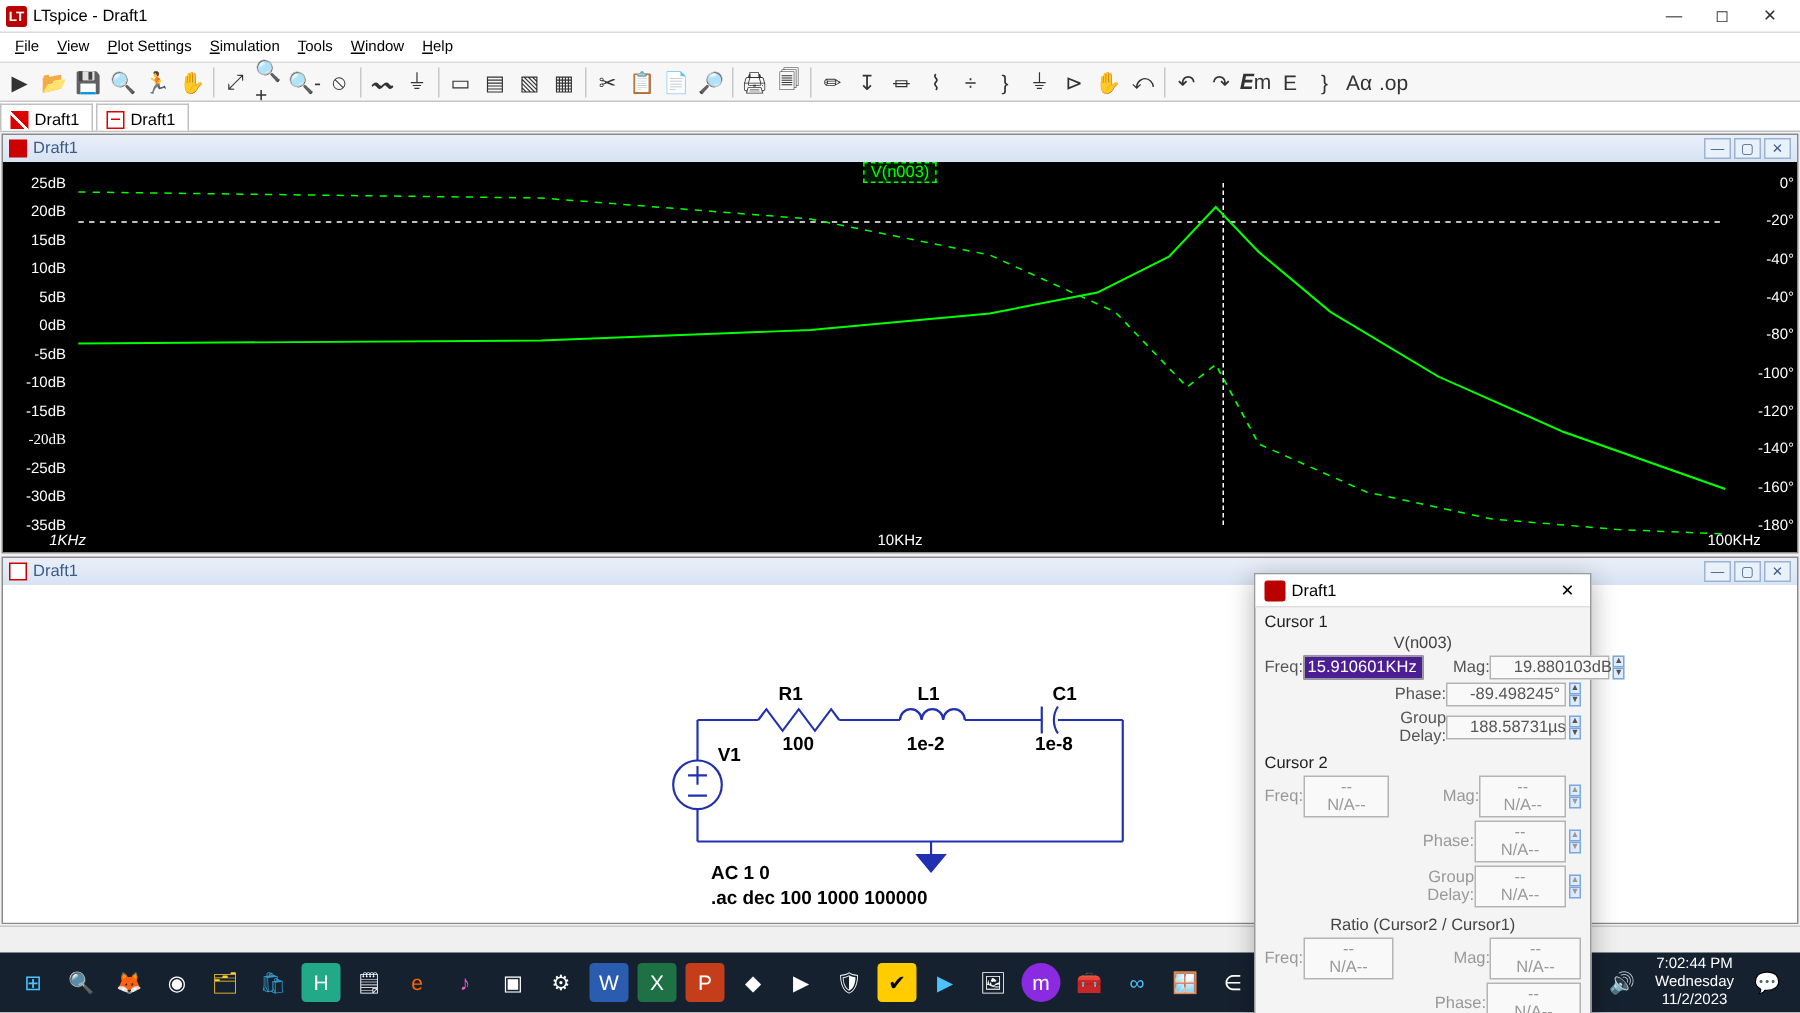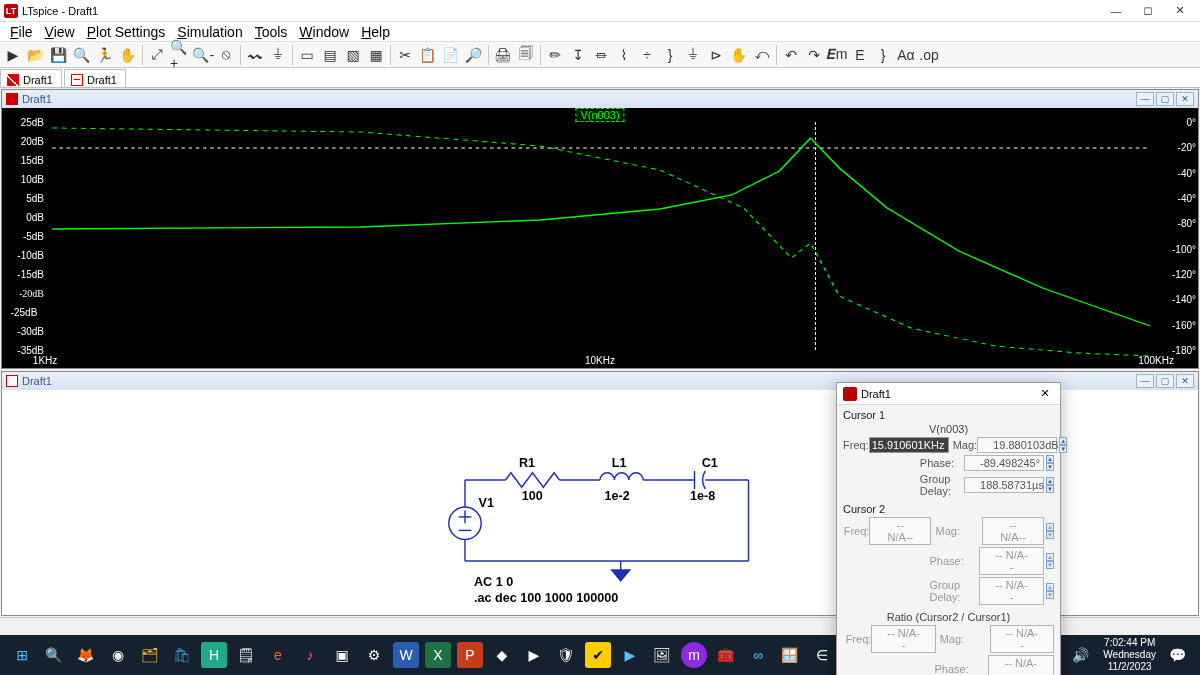--- a/index.html
+++ b/index.html
@@ -3,21 +3,21 @@
 <meta charset="utf-8">
 <style>
   * { box-sizing: border-box; margin: 0; padding: 0; font-family: "Segoe UI", Tahoma, sans-serif; user-select: none; }
   body { width: 1200px; height: 675px; background: #f0f0f0; overflow: hidden; display: flex; flex-direction: column; }
   
   .titlebar { height: 22px; background: #fff; display: flex; align-items: center; padding: 0 4px; font-size: 11px; border-bottom: 1px solid #dcdcdc; }
   .titlebar .appicon { width: 14px; height: 14px; background:#b00; border-radius:2px; margin-right:4px; display:flex;align-items:center;justify-content:center;color:#fff;font-size:9px;font-weight:bold;}
   .tb-spacer{flex:1;}
   .win-btn{width:32px;height:100%;display:flex;align-items:center;justify-content:center;font-size:11px;color:#333;cursor:pointer;}
   
-  .menubar{height:20px;background:#fff;display:flex;align-items:center;font-size:14px;color:#000;padding-left:4px;border-bottom:1px solid #dcdcdc;}
+  .menubar{height:20px;background:#fff;display:flex;align-items:center;font-size:10px;color:#000;padding-left:4px;border-bottom:1px solid #dcdcdc;}
   .menubar span{padding:0 6px;cursor:pointer;}
   .menubar span u{text-decoration:underline;}
   
   .toolbar{height:26px;background:#f7f7f7;display:flex;align-items:center;padding:0 2px;border-bottom:1px solid #c8c8c8;gap:1px;}
   .tbtn{width:22px;height:22px;border:1px solid transparent;display:flex;align-items:center;justify-content:center;font-size:14px;color:#333;cursor:pointer;}
   .tsep{width:1px;height:20px;background:#c8c8c8;margin:0 2px;}
   
   .tabrow{height:20px;background:#fff;display:flex;align-items:flex-end;border-bottom:1px solid #c0c0c0;font-size:11px;}
   .tab{height:18px;padding:2px 8px 0 6px;border:1px solid #c0c0c0;border-bottom:none;margin-right:2px;display:flex;align-items:center;gap:4px;background:#fff;cursor:pointer;}
   .tabicon{width:12px;height:12px;}
@@ -50,23 +50,23 @@
   .cursor-dlg{position:absolute;left:836px;top:382px;width:225px;background:#f4f4f4;border:1px solid #9a9a9a;box-shadow:0 4px 16px rgba(0,0,0,.3);font-size:11px;}
   .cursor-dlg .chdr{height:22px;display:flex;align-items:center;padding:0 6px;background:#fff;border-bottom:1px solid #dcdcdc;}
   .cursor-dlg .chdr .cicon{width:14px;height:14px;background:#b00;border-radius:2px;margin-right:4px;}
   .cursor-dlg .chdr .ct{flex:1;}
   .cursor-dlg .cx{width:18px;text-align:center;cursor:pointer;}
   .cursor-dlg .cbody{padding:4px 6px 8px 6px;}
   .csec{font-size:11px;color:#222;}
   .csubt{text-align:center;color:#444;margin:2px 0;}
   .crow{display:flex;align-items:center;margin:2px 0;color:#555;}
   .crow .lab{width:42px;text-align:right;}
-  .crow .mlab{width:74px;margin-left:4px;}
+  .crow .mlab{width:74px;text-align:right;margin-left:20px;}
   .crow input{width:80px;font-size:11px;padding:1px 2px;border:1px solid #9a9a9a;background:#fff;}
-  .crow input.hl{background:#404040;color:#fff;}
+  .crow input.hl{background:#4c1d95;color:#fff;}
   .crow .val{width:80px;text-align:center;border:1px solid #b4b4b4;background:#f9f9f9;padding:1px 15px;}
   .crow .stepper{width:12px;height:16px;margin-left:2px;display:flex;flex-direction:column;}
   .crow .stepper span{flex:1;border:1px solid #7aa7e0;font-size:6px;display:flex;align-items:center;justify-content:center;background:#e0ecfb;cursor:pointer;}
   .muted{color:#999;}
   
   .statusbar{height:18px;background:#f0f0f0;border-top:1px solid #c8c8c8;}
   
   .taskbar{height:40px;background:#16212f;display:flex;align-items:center;padding:0 6px;color:#fff;font-size:10px;}
   .tbicon{width:26px;height:26px;margin:0 3px;border-radius:3px;display:flex;align-items:center;justify-content:center;font-size:14px;cursor:pointer;}
   .tb-spacer2{flex:1;}
@@ -179,34 +179,34 @@
     <div class="ylabel" style="top: 9px;">25dB</div>
         <div class="ylabel" style="top: 28px;">20dB</div>
         <div class="ylabel" style="top: 47px;">15dB</div>
         <div class="ylabel" style="top: 66px;">10dB</div>
         <div class="ylabel" style="top: 85px;">5dB</div>
         <div class="ylabel" style="top: 104px;">0dB</div>
         <div class="ylabel" style="top: 123px;">-5dB</div>
         <div class="ylabel" style="top: 142px;">-10dB</div>
         <div class="ylabel" style="top: 161px;">-15dB</div>
         <div class="ylabel" style="top: 180px; font-family: Liberation Serif, serif;">-20dB</div>
-        <div class="ylabel" style="top: 199px; text-align: center;">-25dB</div>
+        <div class="ylabel" style="top: 199px;">-25dB</div>
         <div class="ylabel" style="top: 218px;">-30dB</div>
         <div class="ylabel" style="top: 237px;">-35dB</div>
         <div class="rlabel" style="top: 9px;">0°</div>
         <div class="rlabel" style="top: 34.3333px;">-20°</div>
         <div class="rlabel" style="top: 59.6667px;">-40°</div>
         <div class="rlabel" style="top: 85px;">-40°</div>
         <div class="rlabel" style="top: 110.333px;">-80°</div>
         <div class="rlabel" style="top: 135.667px;">-100°</div>
         <div class="rlabel" style="top: 161px;">-120°</div>
         <div class="rlabel" style="top: 186.333px;">-140°</div>
         <div class="rlabel" style="top: 211.667px;">-160°</div>
         <div class="rlabel" style="top: 237px;">-180°</div>
-        <div class="xlabel" style="left: 3.6%;">1KHz</div>
+        <div class="xlabel" style="left: 3.6%; font-style: italic;">1KHz</div>
         <div class="xlabel" style="left: 50%;">10KHz</div>
         <div class="xlabel" style="left: 96.5%;">100KHz</div>
       </div>
   </div>
 
   <div class="pane schpane">
     <div class="pane-hdr">
       <div class="hicon sch"></div>
       <span>Draft1</span>
       <div class="psp"></div>

